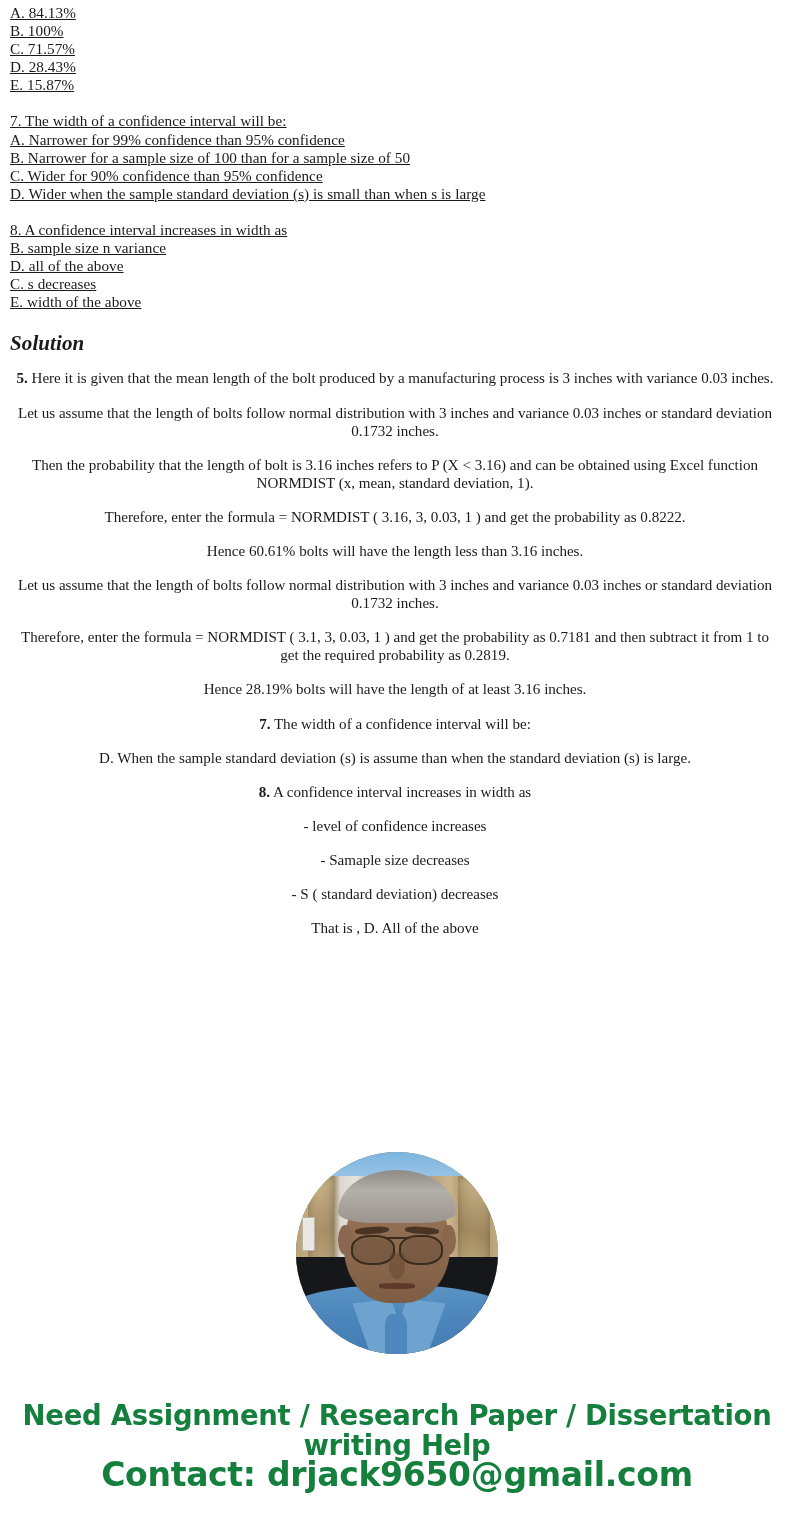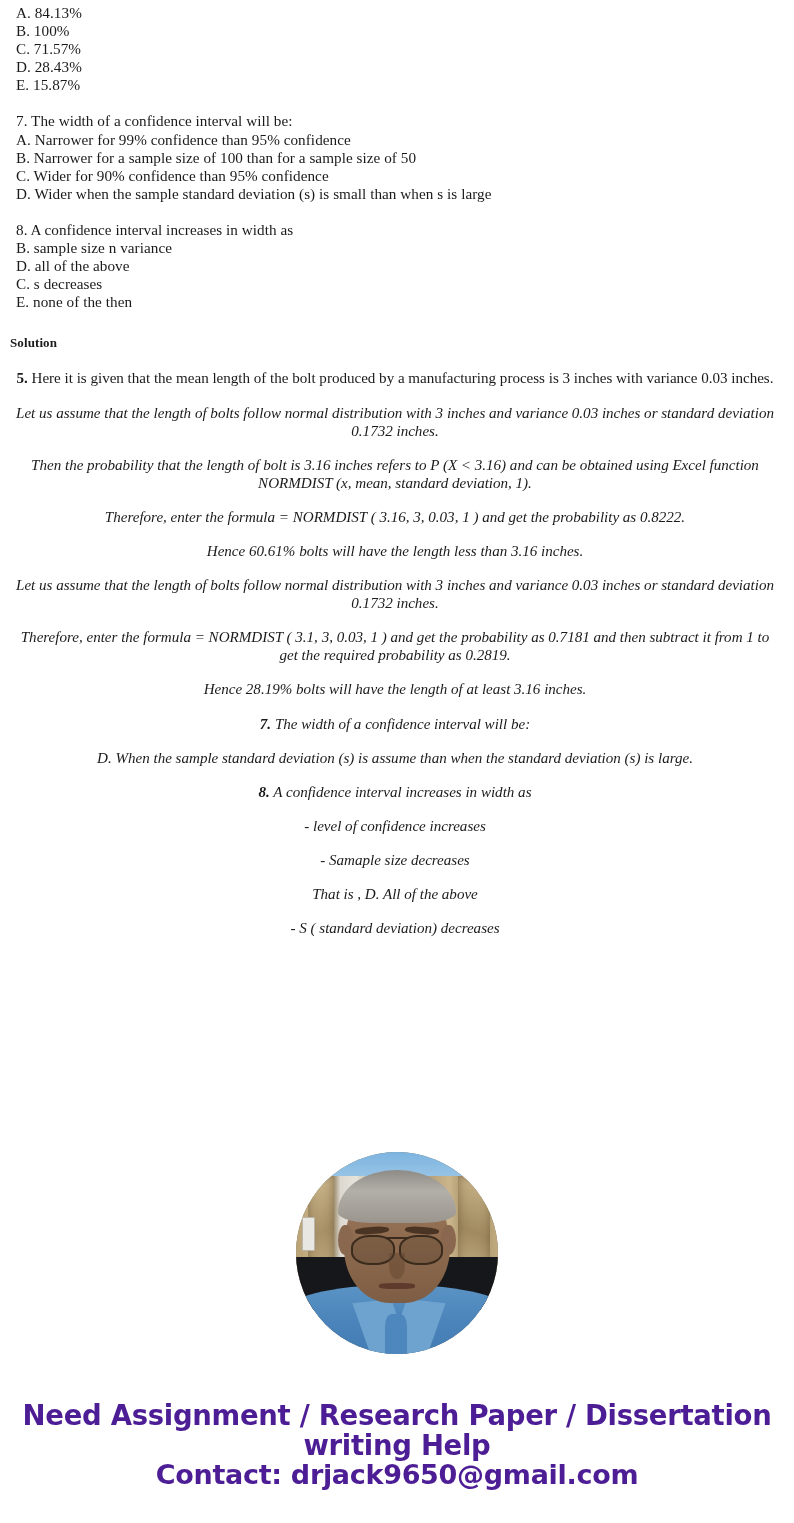--- a/index.html
+++ b/index.html
@@ -20,56 +20,57 @@
   .page {
     position: relative;
     width: 794px;
     height: 1523px;
     box-sizing: border-box;
     padding: 0;
   }
 
   
   .mcq-block {
-    padding: 4px 12px 0 16px;
+    padding: 4px 12px 0 10px;
+    text-decoration: underline;
   }
   .mcq-line {
     font-size: 15.2px;
     line-height: 18.1px;
     white-space: nowrap;
     letter-spacing: 0.05px;
   }
   .mcq-gap {
     height: 18px;
   }
 
   
   .solution-heading {
     margin: 22px 0 0 10px;
-    font-size: 13px;
+    font-size: 21px;
     font-weight: bold;
     line-height: 20px;
     letter-spacing: 0.1px;
+    font-style: italic;
   }
 
   
   .solution-body {
     padding: 0 14px 0 10px;
   }
   .sol-p {
     font-size: 15.1px;
     line-height: 18.1px;
     margin: 0;
     padding: 0;
     text-align: center;
     letter-spacing: -0.02px;
   }
   .sol-p + .sol-p {
     margin-top: 16px;
-    font-style: italic;
   }
   .sol-p.first {
     margin-top: 16px;
   }
   .lead {
     font-weight: bold;
   }
 
   
   .photo-wrap {
@@ -222,35 +223,35 @@
 
   
   .footer {
     position: absolute;
     left: 0;
     top: 1400px;
     width: 794px;
     text-align: center;
     font-family: "DejaVu Sans", "Liberation Sans", sans-serif;
     font-weight: bold;
-    color: #4c1d95;
+    color: #15803d;
   }
   .footer-line1 {
     font-size: 27.5px;
     line-height: 30px;
     letter-spacing: -0.3px;
     padding: 0 14px;
   }
   .footer-line2 {
     font-size: 27.5px;
     line-height: 30px;
     letter-spacing: -0.3px;
   }
   .footer-line3 {
-    font-size: 27px;
+    font-size: 33px;
     line-height: 30px;
     letter-spacing: -0.3px;
     margin-top: 0px;
   }
 </style>
 </head>
 <body>
 
 <div class="page">
 
@@ -274,21 +275,21 @@
       <div class="mcq-line">D. Wider when the sample standard deviation (s) is small than when s is large</div>
     </div>
 
     <div class="mcq-gap"></div>
 
     <div>
       <div class="mcq-line">8. A confidence interval increases in width as</div>
       <div class="mcq-line">B. sample size n variance</div>
       <div class="mcq-line">D. all of the above</div>
       <div class="mcq-line">C. s decreases</div>
-      <div class="mcq-line">E. none of the then</div>
+      <div class="mcq-line">E. width of the above</div>
     </div>
 
   </div>
 
   <div class="solution-heading">Solution</div>
 
   <div class="solution-body">
     <p class="sol-p first"><span class="lead">5</span><span class="lead">.</span><span> Here it is given that the mean length of the bolt produced by a manufacturing process is 3 inches with variance 0.03 inches.</span></p>
 
     <p class="sol-p"><span>Let us assume that the length of bolts follow normal distribution with 3 inches and variance 0.03 inches or standard deviation 0.1732 inches.</span></p>
@@ -310,23 +311,23 @@
     <p class="sol-p"><span class="lead">7.</span><span> The width of a confidence interval will be:</span></p>
 
     <p class="sol-p"><span>D. When the sample standard deviation (s) is assume than when the standard deviation (s) is large.</span></p>
 
     <p class="sol-p"><span class="lead">8.</span><span> A confidence interval increases in width as</span></p>
 
     <p class="sol-p"><span>- level of confidence increases</span></p>
 
     <p class="sol-p"><span>- Samaple size decreases</span></p>
 
+    <p class="sol-p"><span>- S ( standard deviation) decreases</span></p>
+
     <p class="sol-p"><span>That is , D. All of the above</span></p>
-
-    <p class="sol-p"><span>- S ( standard deviation) decreases</span></p>
   </div>
 
   <div class="photo-wrap">
     <div class="photo">
       <div class="ph-sky"></div>
       <div class="ph-wall"></div>
       <div class="ph-panel-l"></div>
       <div class="ph-panel-r"></div>
       <div class="ph-switch"></div>
       <div class="ph-darkband"></div>

